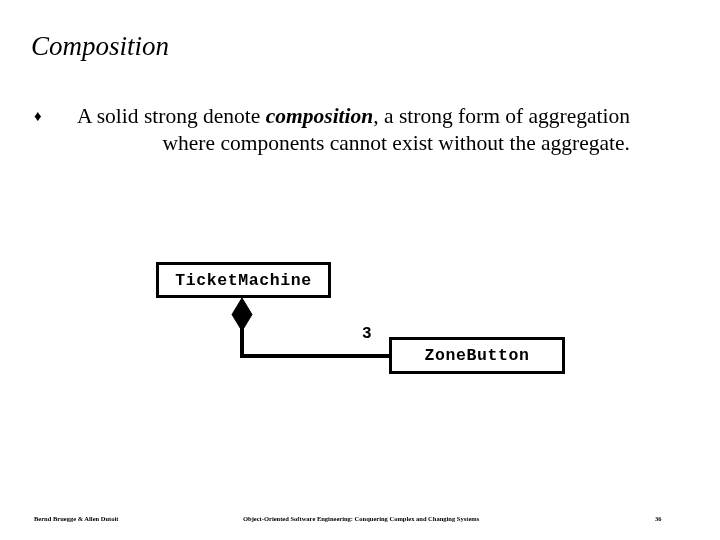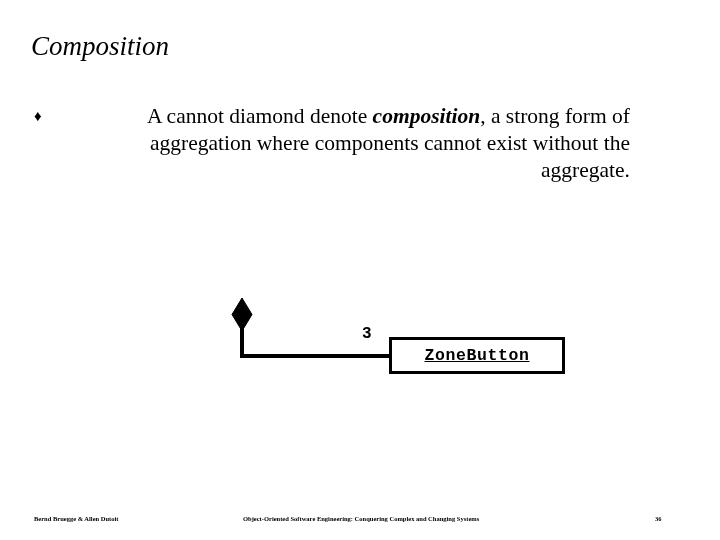--- a/index.html
+++ b/index.html
@@ -87,21 +87,20 @@
     left: 156px;
     top: 262px;
     width: 175px;
     height: 36px;
   }
   #class-zonebutton {
     left: 389px;
     top: 337px;
     width: 176px;
     height: 37px;
-    text-decoration: underline;
   }
 
   
   .uml-line {
     position: absolute;
     background: #000000;
     pointer-events: auto;
   }
   #assoc-vertical {
     left: 240px;
@@ -172,26 +171,29 @@
 </head>
 <body>
 
 <div id="slide">
 
   <div id="slide-title">Composition</div>
 
   <div id="body-list">
     <div class="bullet-row">
       <span class="bullet-mark">♦</span>
-      <span class="bullet-text"><span>A cannot diamond denote </span><span class="emph">composition</span><span>, a strong form of aggregation where components cannot exist without the aggregate.</span></span>
+      <span class="bullet-text"><span>A solid strong denote </span><span class="emph">composition</span><span>, a strong form of aggregation where components cannot exist without the aggregate.</span></span>
     </div>
   </div>
 
   <div id="uml-diagram">
 
+    <div class="uml-class" id="class-ticketmachine">
+      <span>TicketMachine</span>
+    </div>
 
     <div class="uml-class" id="class-zonebutton">
       <span>ZoneButton</span>
     </div>
 
     <div class="uml-line" id="assoc-vertical"></div>
     <div class="uml-line" id="assoc-horizontal"></div>
 
     <svg id="composition-diamond" viewBox="0 0 22 33">
       <polygon points="11,0 21,16.5 11,33 1,16.5" fill="#000000" stroke="#000000" stroke-width="1"></polygon>

